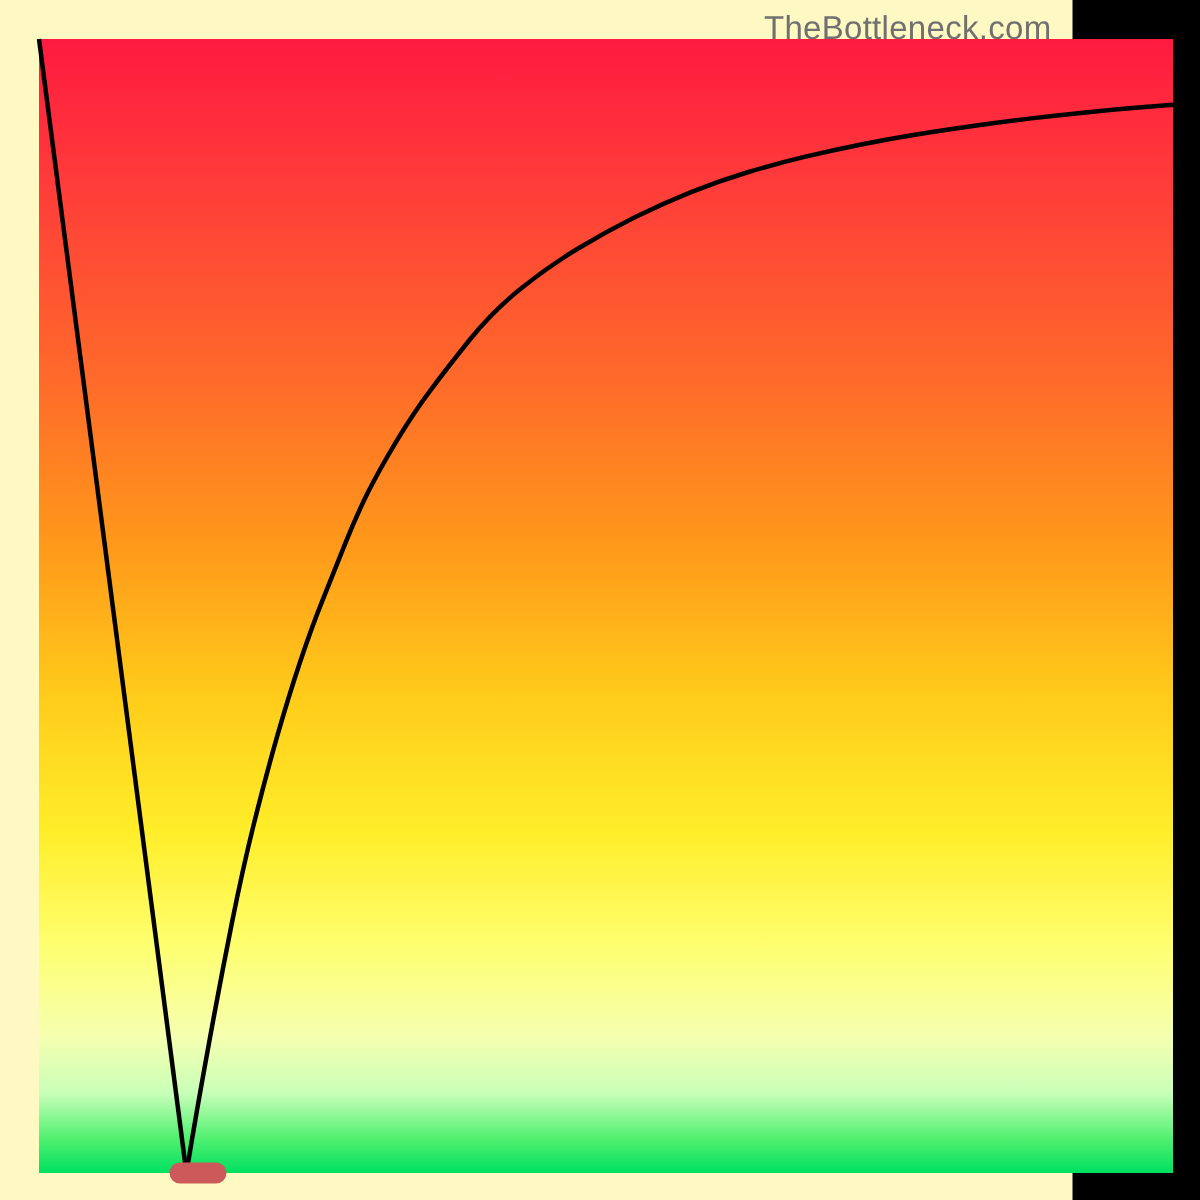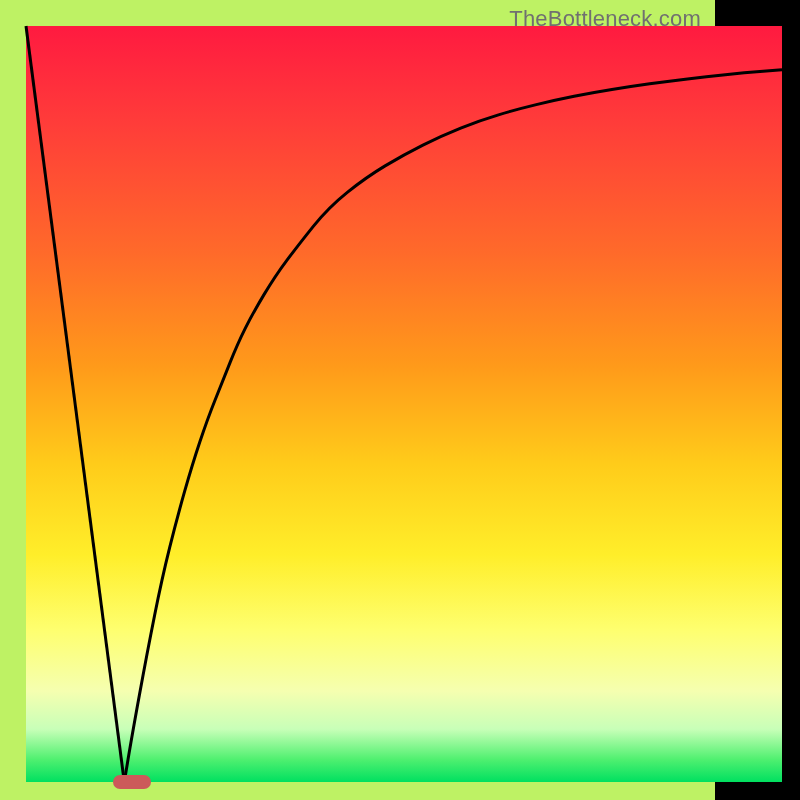--- a/index.html
+++ b/index.html
@@ -8,21 +8,21 @@
     width: 800px;
     height: 800px;
     background: #000;
     font-family: Arial, Helvetica, sans-serif;
     overflow: hidden;
   }
   .frame {
     position: relative;
     width: 715px;
     height: 800px;
-    background: #bef264;
+    background: #fef9c3;
   }
   .plot {
     position: absolute;
     left: 26px;
     top: 26px;
     width: 756px;
     height: 756px;
     background: linear-gradient(
       to bottom,
       #ff1a40 0%,

